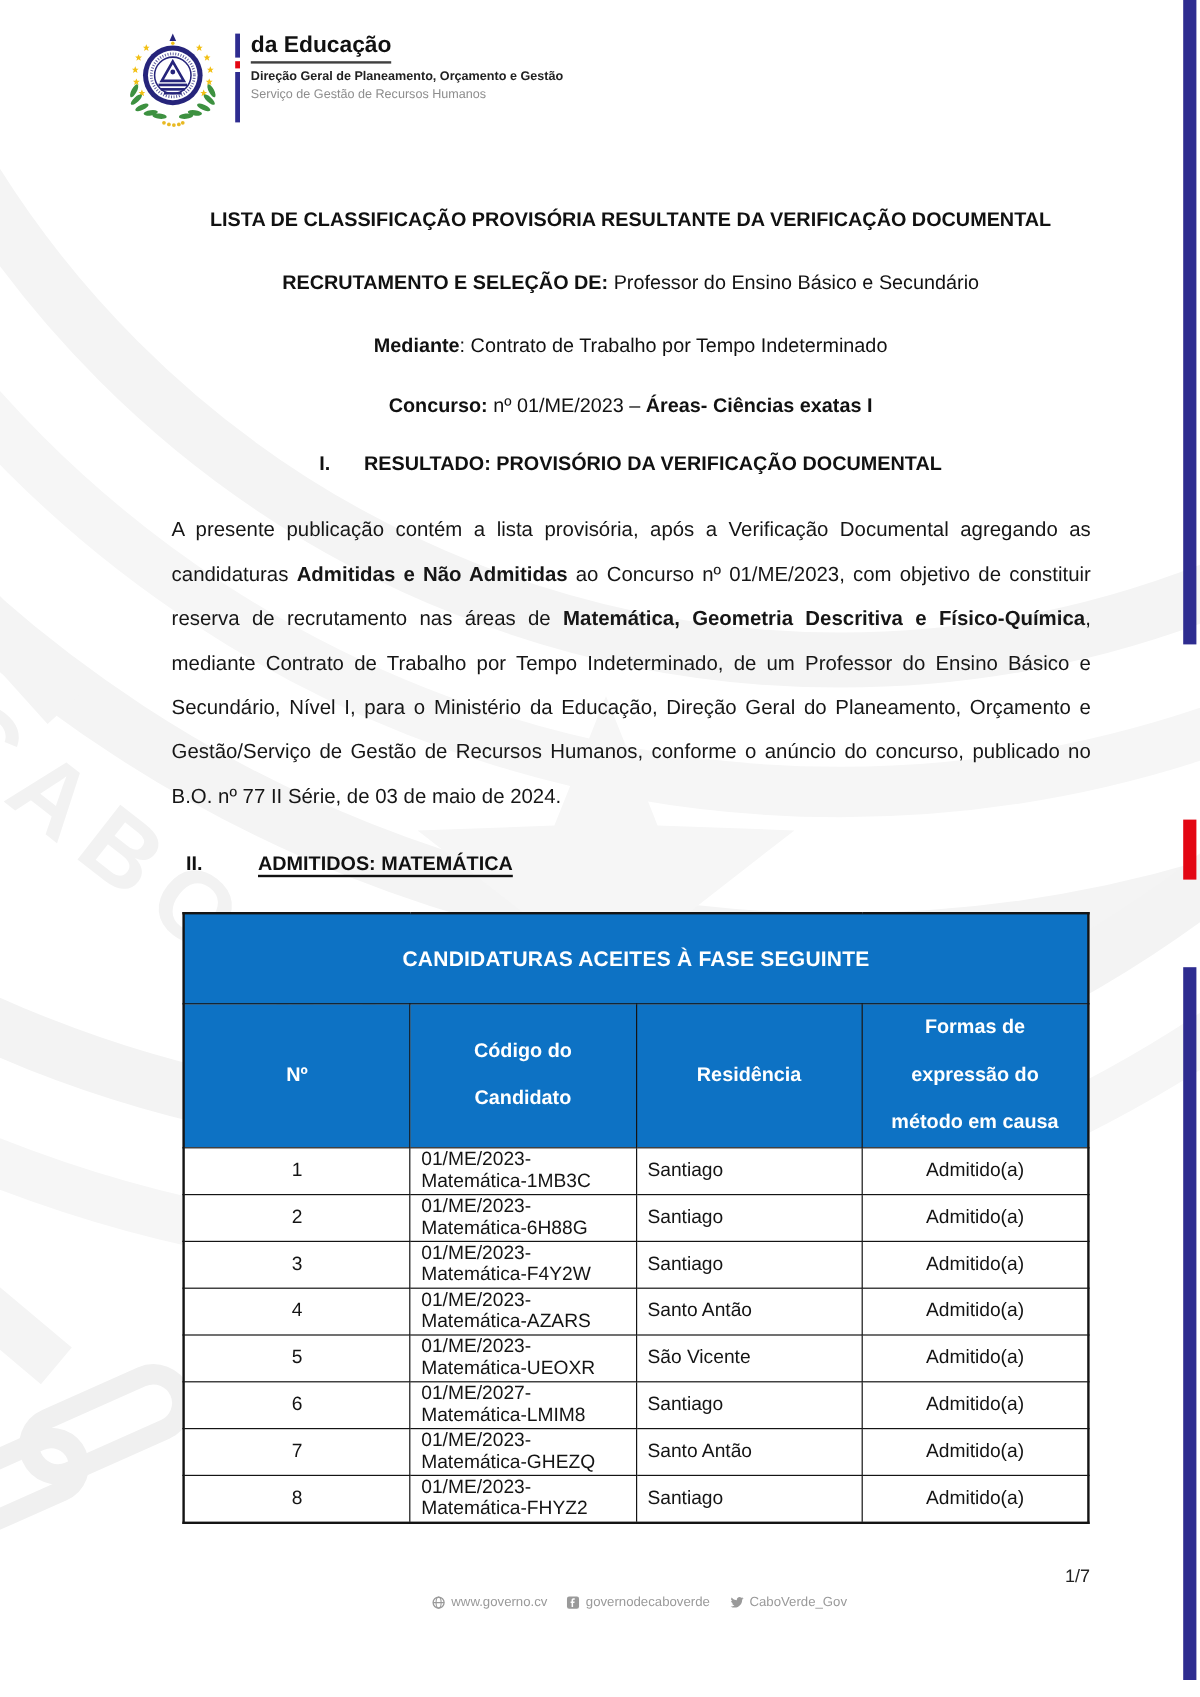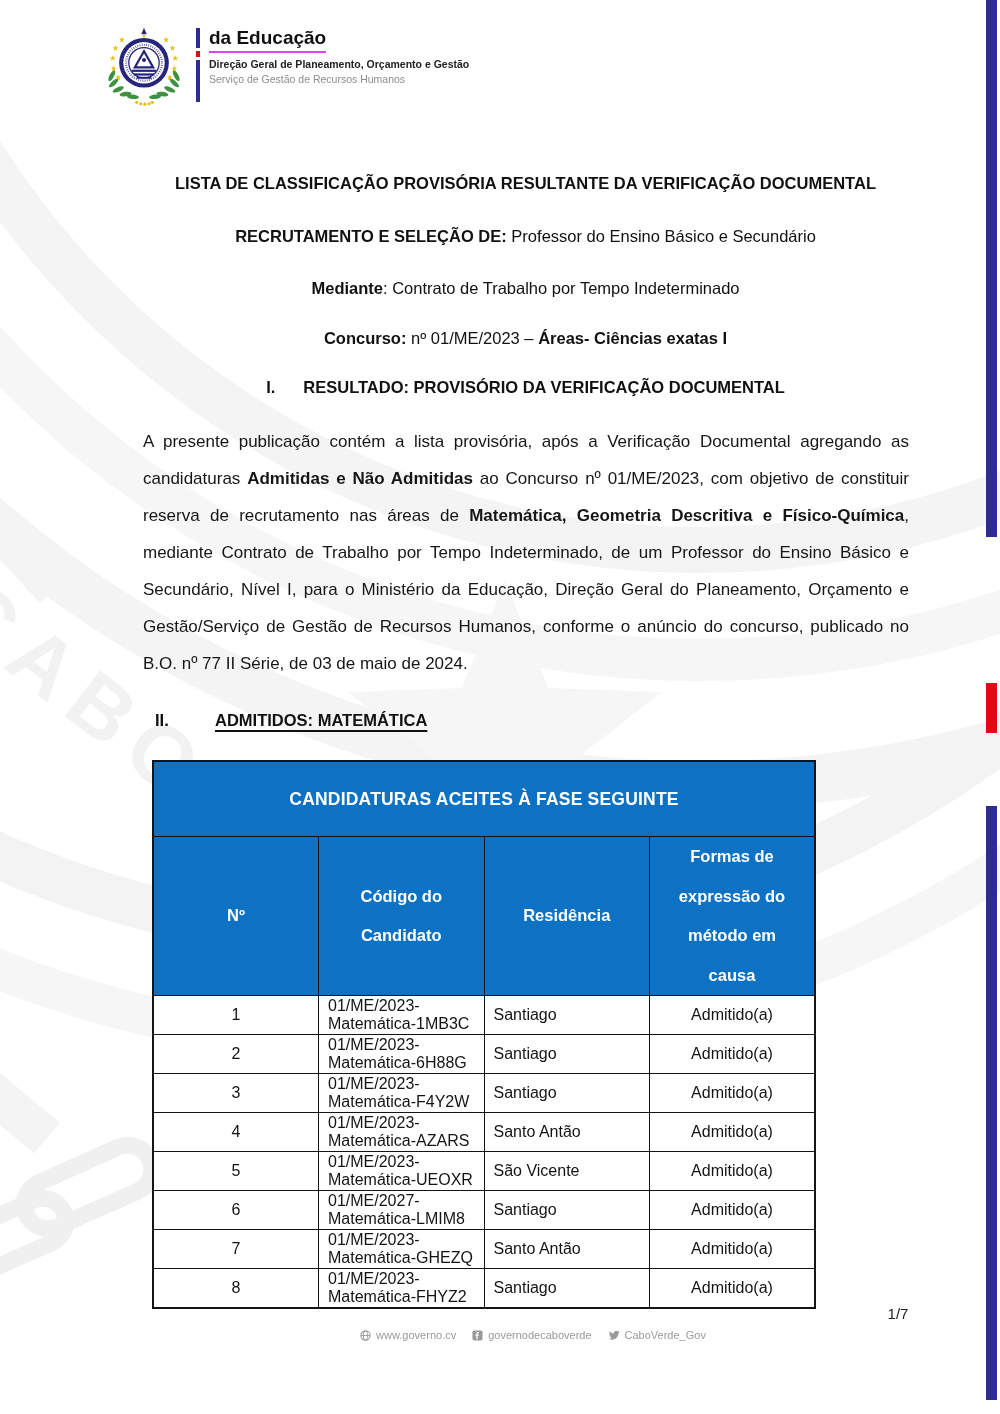--- a/index.html
+++ b/index.html
@@ -21,21 +21,21 @@
   
   .letterhead { position:absolute; left:98px; top:20px; display:flex; z-index:2; }
   .emblem { width:92px; height:92px; flex:0 0 auto; }
   .brand { margin-left:6px; display:flex; }
   .brand-bar { width:4px; margin-right:9px; display:flex; flex-direction:column; margin-top:8px; }
   .bb-blue1 { height:20px; background:var(--navy,#2e2c90); }
   .bb-red   { height:6px;  background:var(--red,#e30613); margin:3px 0; }
   .bb-blue2 { height:42px; background:var(--navy,#2e2c90); }
   .brand-text { padding-top:6px; }
   .brand-name { font-size:19px; font-weight:bold; color:#111; line-height:1.22; }
-  .brand-name .u { display:inline-block; border-bottom:2px solid #d946ef; padding-bottom:2px; }
+  .brand-name .u { display:inline-block; border-bottom:2px solid #404040; padding-bottom:2px; }
   .brand-dept { font-size:10.5px; font-weight:bold; color:#222; margin-top:5px; }
   .brand-serv { font-size:10.5px; color:#8d8d8d; margin-top:3px; }
 
   
   .tline { position:absolute; left:143px; width:765px; text-align:center; font-size:16.5px;
            color:#111; z-index:2; }
   .t1 { top:174px; font-weight:bold; }
   .t2 { top:227px; }
   .t3 { top:279px; }
   .t4 { top:329px; }
@@ -48,21 +48,21 @@
           line-height:37px; text-align:justify; z-index:2; }
 
   
   .h2 { position:absolute; left:155px; top:711px; font-size:16.5px; font-weight:bold; color:#111;
         z-index:2; }
   .h2 .num { display:inline-block; width:60px; }
   .h2 .ttl { text-decoration:underline; text-decoration-thickness:2px; text-underline-offset:4px;text-align:center; }
 
   
   .tblwrap { position:absolute; left:152px; top:760px; z-index:2; }
-  table { border-collapse:collapse; width:664px; table-layout:fixed; }
+  table { border-collapse:collapse; width:756px; table-layout:fixed; }
   th, td { border:1.6px solid #141414; }
   table { border:2.5px solid #141414; }
   .banner th { height:72px; background:var(--blue,#0d72c4); color:#fff; font-size:17.5px;
                font-weight:bold; text-align:center; letter-spacing:.2px; }
   .cols th { height:107px; background:var(--blue,#0d72c4); color:#fff; font-size:16.5px;
              font-weight:bold; text-align:center; line-height:2.4; padding:0 14px; }
   .c-num { width:56px; } .c-cod { width:306px; } .c-res { width:178px;margin-left:25px; } .c-for { width:208px; }
   tbody td { height:36px; font-size:16px; color:#141414; background:#fff; }
   td.num { text-align:center; }
   td.cod { text-align:left; padding-left:9px; }

